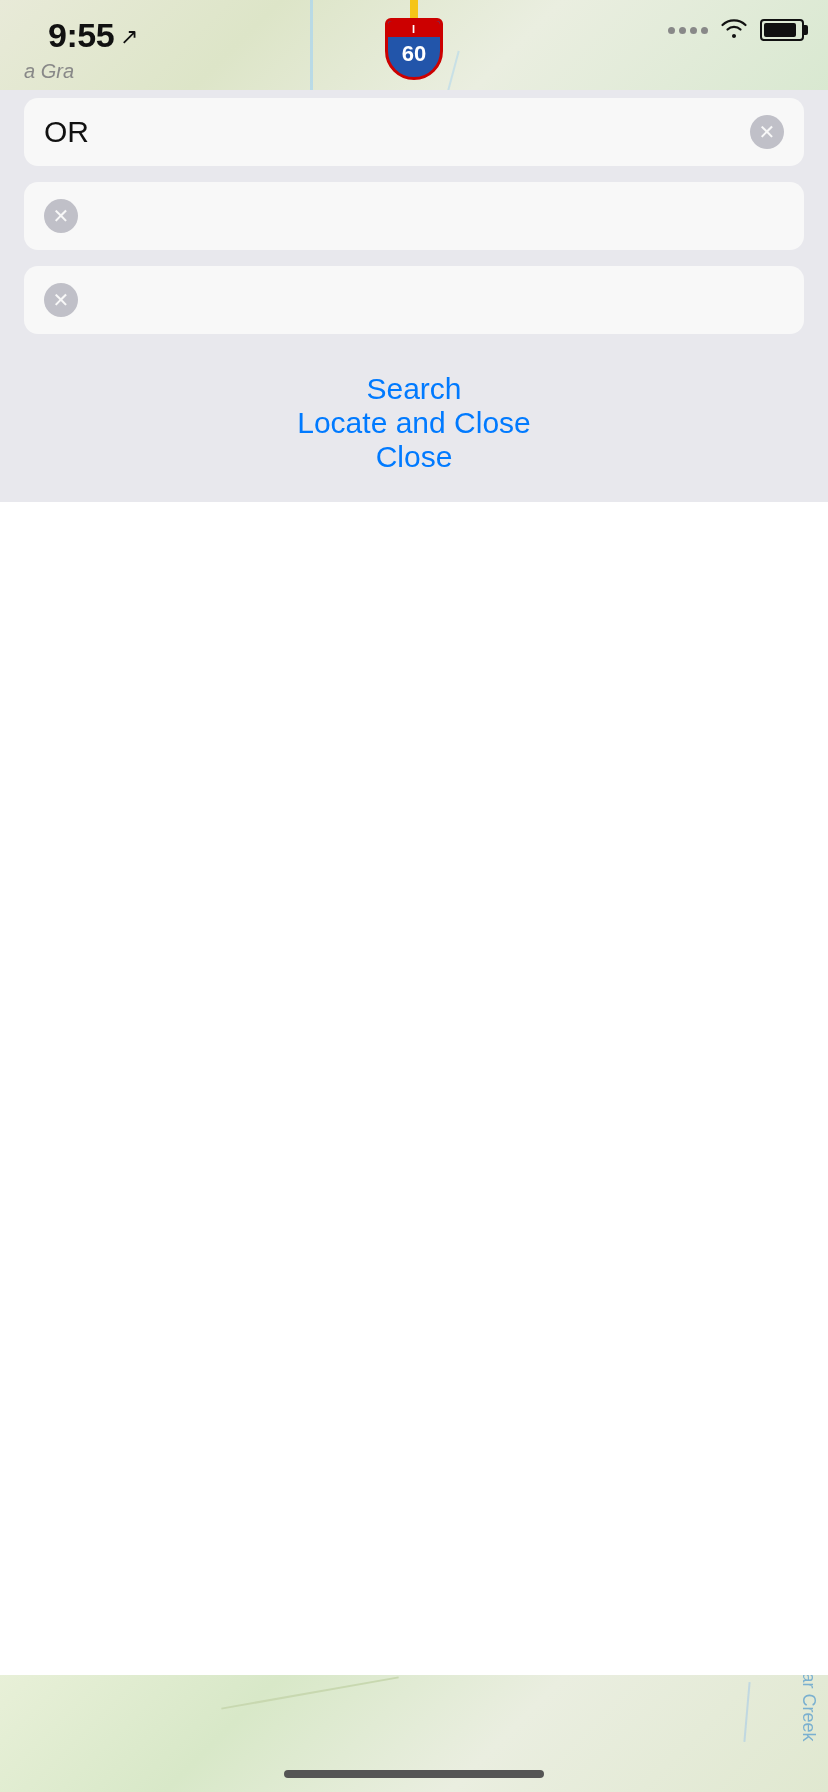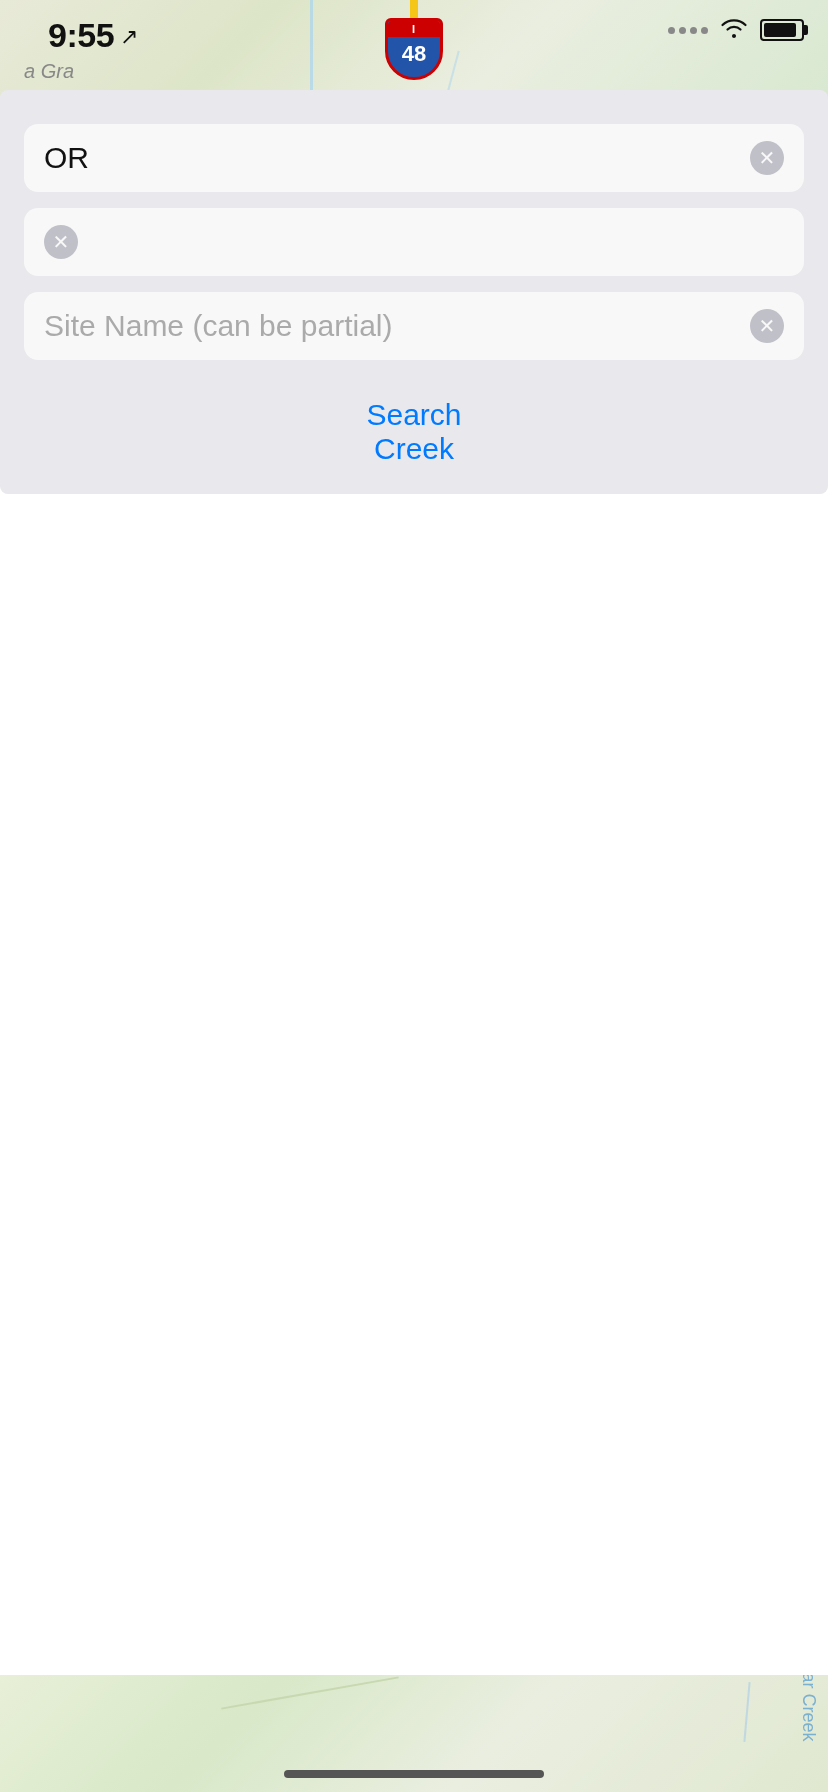--- a/index.html
+++ b/index.html
@@ -206,22 +206,22 @@
     }
 
     
     .main-panel {
       position: absolute;
       top: 90px;
       left: 0;
       width: 100%;
       background: #e8e8ed;
       z-index: 20;
-      padding: 34px 24px 0 24px;
-      border-radius: 8px;
+      padding: 8px 24px 0 24px;
+      border-radius: 0;
     }
 
     
     .input-wrapper {
       background: #f8f8f8;
       border-radius: 14px;
       margin-bottom: 16px;
       display: flex;
       align-items: center;
       padding: 0 20px;
@@ -368,21 +368,21 @@
 </head>
 <body>
 
 <div class="map-top">
   <div class="highway-line"></div>
   <div class="interstate-shield">
     <div class="shield-outer">
       <div class="shield-inner-top">
         <span class="shield-i-text">I</span>
       </div>
-      <span class="shield-number">48</span>
+      <span class="shield-number">60</span>
     </div>
   </div>
   <span class="map-label-tl">a Gra</span>
 </div>
 
 <div class="status-bar">
   <div class="status-left">
     <span class="status-time">9:55</span>
     <span class="status-arrow">↗</span>
   </div>
@@ -415,29 +415,29 @@
     </div>
   </div>
 
   <div class="input-wrapper">
     <div class="clear-btn">
       <span>✕</span>
     </div>
   </div>
 
   <div class="input-wrapper">
-    <span class="input-placeholder">Site Name (can be partial)</span>
     <div class="clear-btn">
       <span>✕</span>
     </div>
   </div>
 
   <div class="action-row">
     <button class="action-btn">Search</button>
-    <button class="action-btn">Creek</button>
+    <button class="action-btn">Locate and Close</button>
+    <button class="action-btn">Close</button>
   </div>
 
 </div>
 
 <div class="results-area"></div>
 
 <div class="map-bottom">
   <span class="map-bottom-label">ar Creek</span>
 </div>
 

